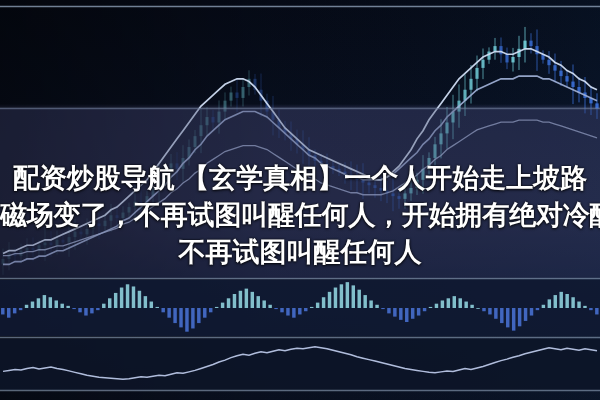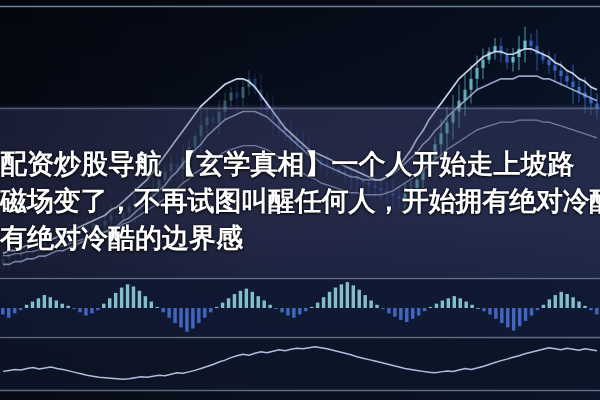--- a/index.html
+++ b/index.html
@@ -6,23 +6,23 @@
   #stage{
     position:relative;width:600px;height:400px;overflow:hidden;
     background:#0b1020;
     font-family:"Liberation Sans","DejaVu Sans",sans-serif;
   }
   .layer{position:absolute;left:0;top:0;width:600px;height:400px;}
   #bgsvg{display:block;}
 
   
   #headline{
-    position:absolute;left:0;top:146px;width:600px;
+    position:absolute;left:0;top:160px;width:600px;
     z-index:40;
-    text-align:left;
+    text-align:center;
     pointer-events:none;
   }
   .hl-line{
     color:#ffffff;
     font-weight:bold;
     font-size:27px;
     line-height:37px;
     letter-spacing:0px;
     white-space:nowrap;
     text-shadow:0 1px 3px rgba(0,0,0,.85), 0 0 2px rgba(0,0,0,.9);
@@ -393,16 +393,16 @@
         <line x1="0" x2="600" y1="337.5" y2="337.5" stroke="#9fb3cc" stroke-width="1.3" opacity="0.55"></line>
         <line x1="0" x2="600" y1="390.5" y2="390.5" stroke="#9fb3cc" stroke-width="1.6" opacity="0.55"></line>
       </g>
 
     <rect id="overlayBand" x="0" y="108" width="600" height="170" fill="#2a3054" opacity="0.30"></rect>
   </svg>
 
   <div id="headline">
     <div class="hl-line l1">配资炒股导航 【玄学真相】一个人开始走上坡路</div>
     <div class="hl-line l2">磁场变了，不再试图叫醒任何人，开始拥有绝对冷酷</div>
-    <div class="hl-line l3">有绝对冷酷的边界感</div>
+    <div class="hl-line l3">不再试图叫醒任何人</div>
   </div>
 
 </div>
 
 </body></html>

